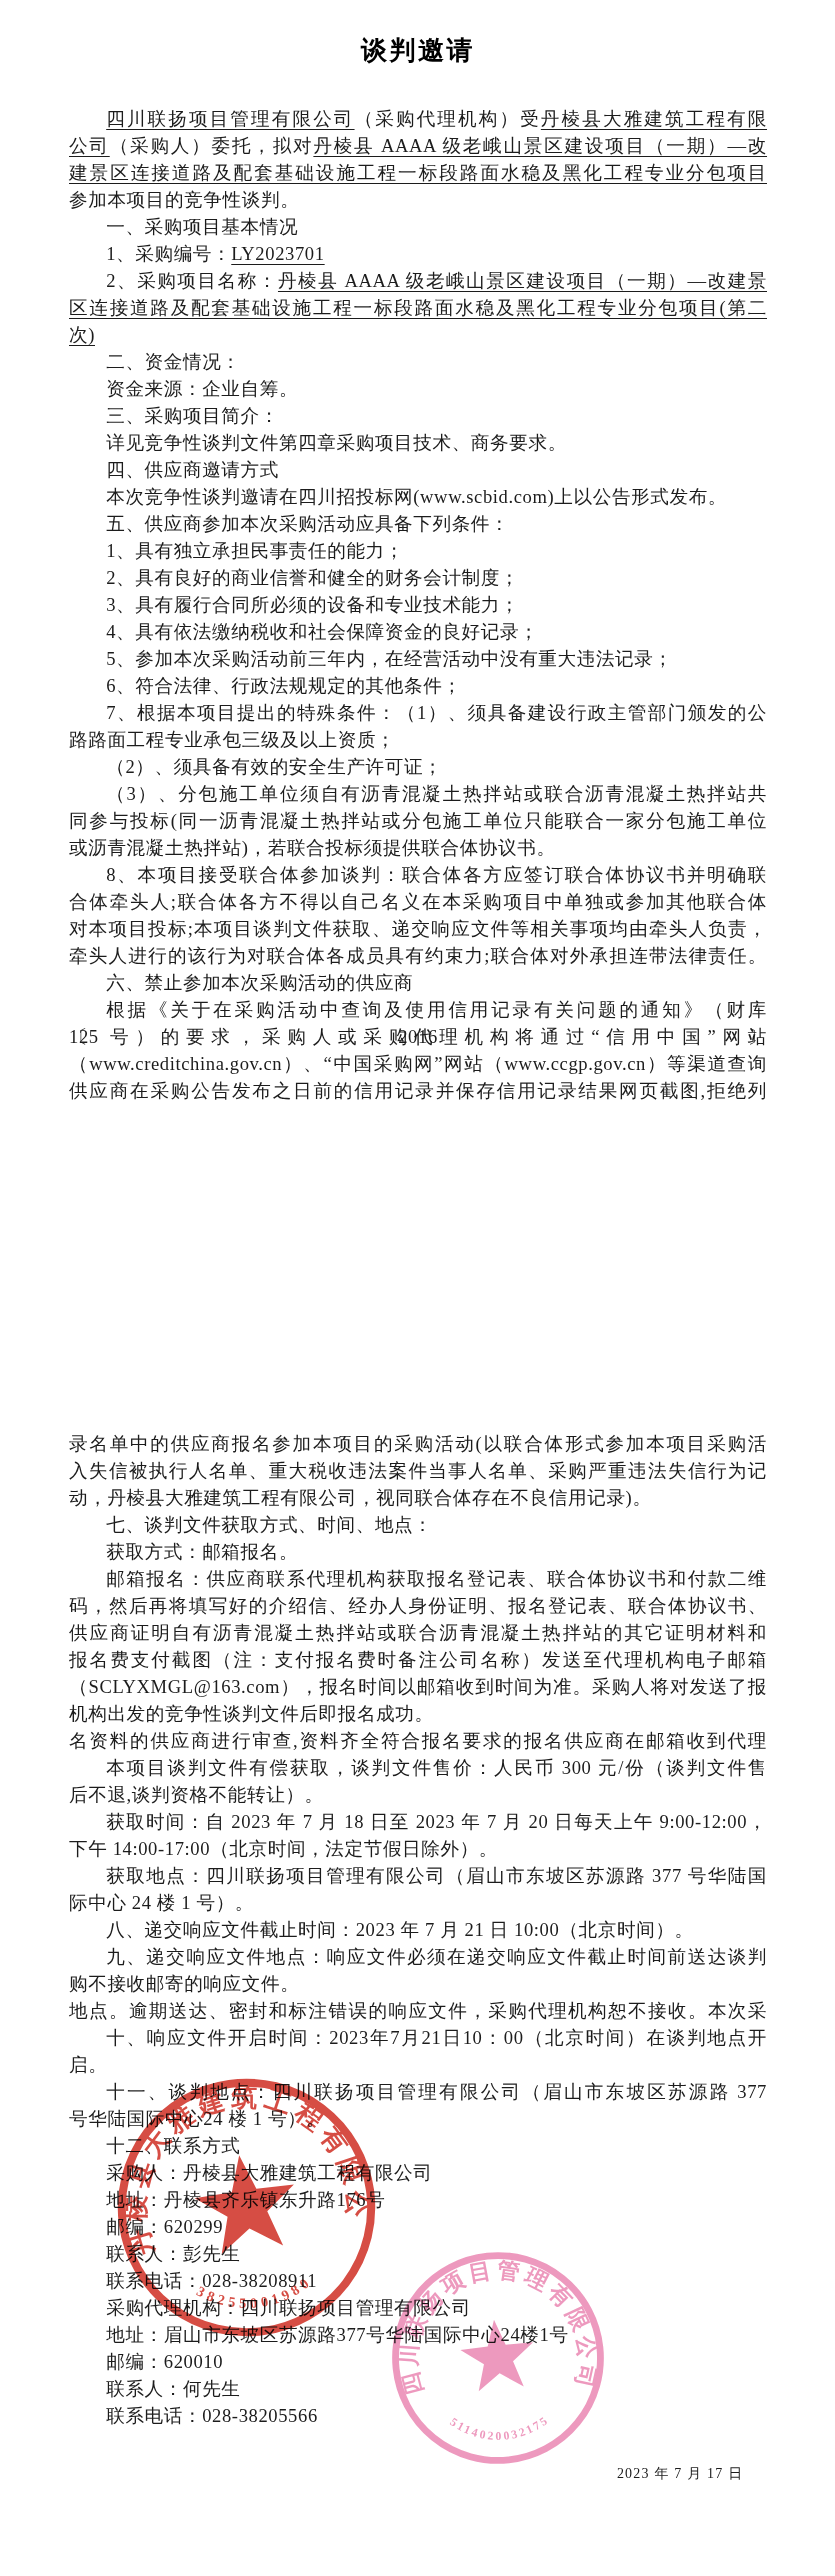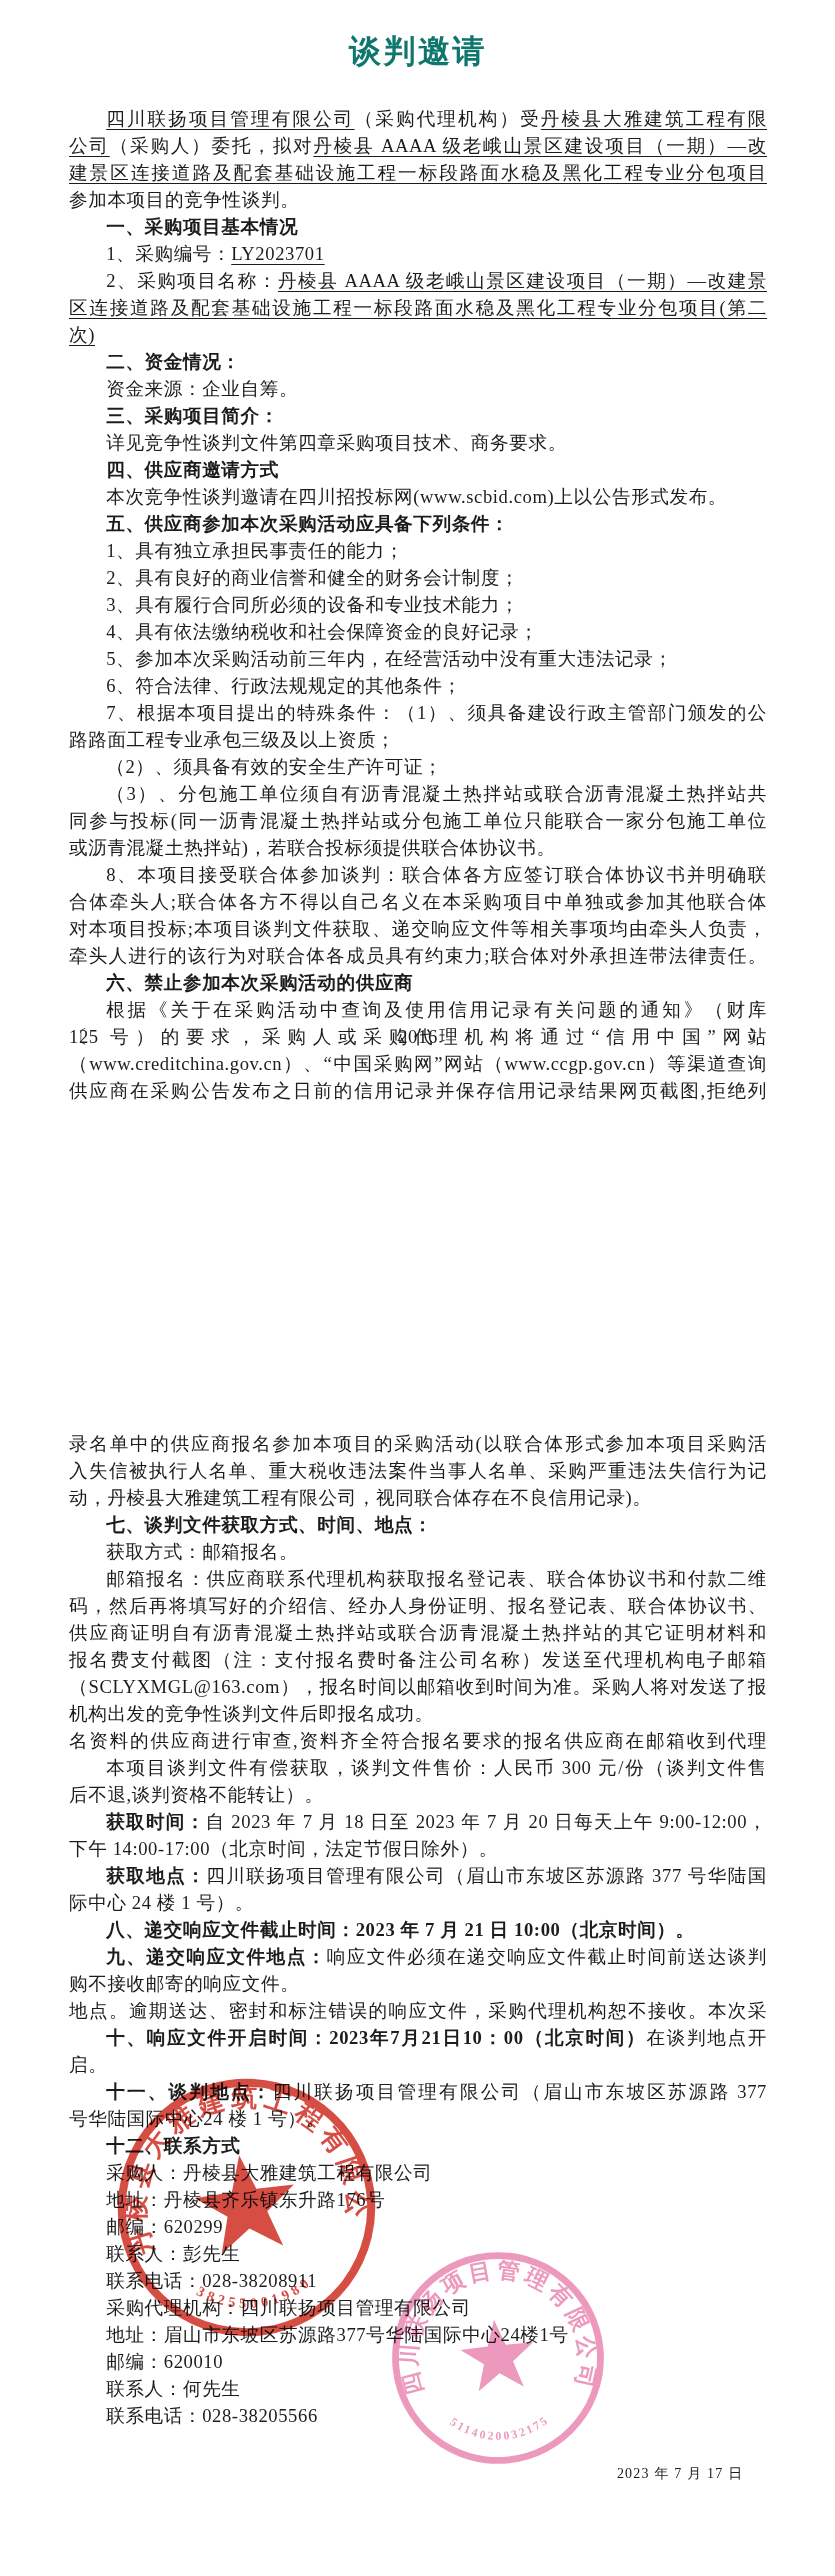--- a/index.html
+++ b/index.html
@@ -4,29 +4,29 @@
 <style>
   html,body{margin:0;padding:0;}
   body{
     width:836px;height:2576px;background:#ffffff;overflow:hidden;position:relative;
     font-family:"Liberation Serif","DejaVu Serif",serif;color:#1c1c1c;
   }
   .sheet{position:relative;width:836px;height:2576px;}
   .doc{padding:0 69px;}
   .title{
     margin:0;padding-top:32px;height:38px;line-height:38px;text-align:center;
-    font-size:32px;font-weight:700;letter-spacing:2.5px;margin-bottom:35px;color:#0f766e;
+    font-size:26px;font-weight:700;letter-spacing:2.5px;margin-bottom:35px;color:#000000;
   }
   .line{
     height:27px;line-height:27px;font-size:18.6px;text-align:left;
     letter-spacing:0.6px;white-space:nowrap;
   }
   .line.just{white-space:normal;text-align:justify;text-align-last:justify;}
   .line.ind{text-indent:2em;}
-  .line span.b{font-weight:700;}
+  .line span.b{font-weight:400;}
   .line span.u{text-decoration:underline;text-underline-offset:4.3px;text-decoration-thickness:1.2px;}
   .page-gap{height:326px;}
   .date-line{
     margin-top:31px;height:27px;line-height:27px;font-size:14px;
     text-align:right;padding-right:23.6px;letter-spacing:1.2px;
   }
   .seal{position:absolute;mix-blend-mode:multiply;pointer-events:none;}
   .seal.purchaser{left:110px;top:2071px;width:273px;height:273px;opacity:.85;transform:rotate(-8deg);}
   .seal.agency{left:385px;top:2245px;width:226px;height:226px;opacity:.68;transform:rotate(-6deg);}
   .seal text{font-family:"Liberation Serif","DejaVu Serif",serif;font-weight:700;}

